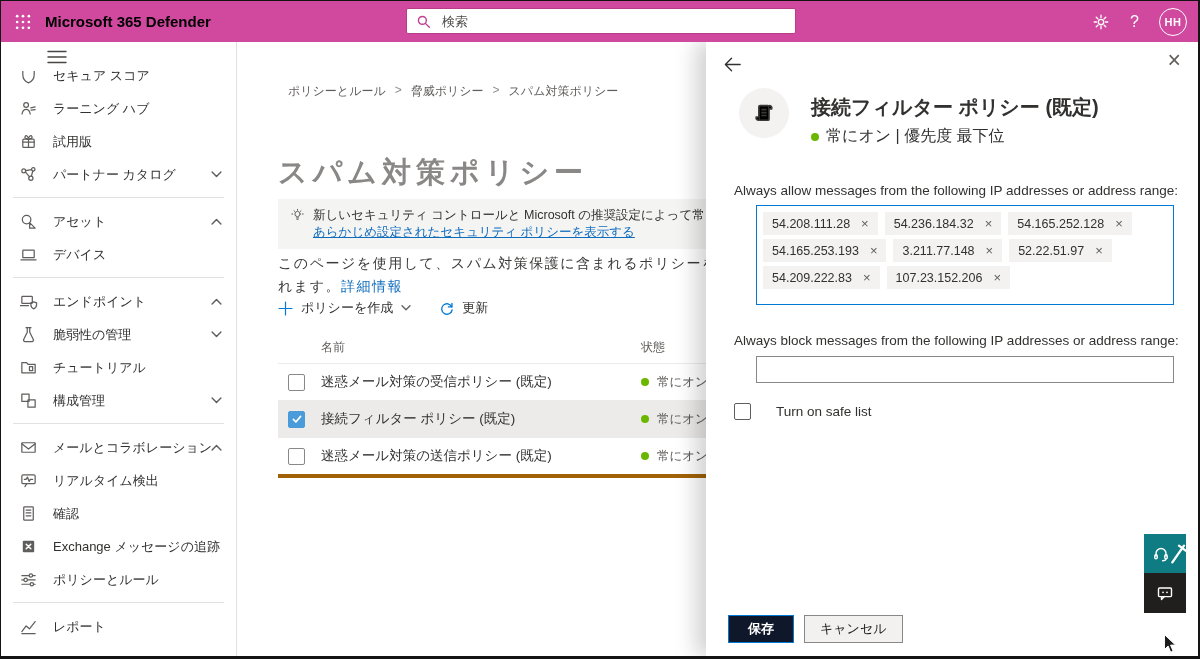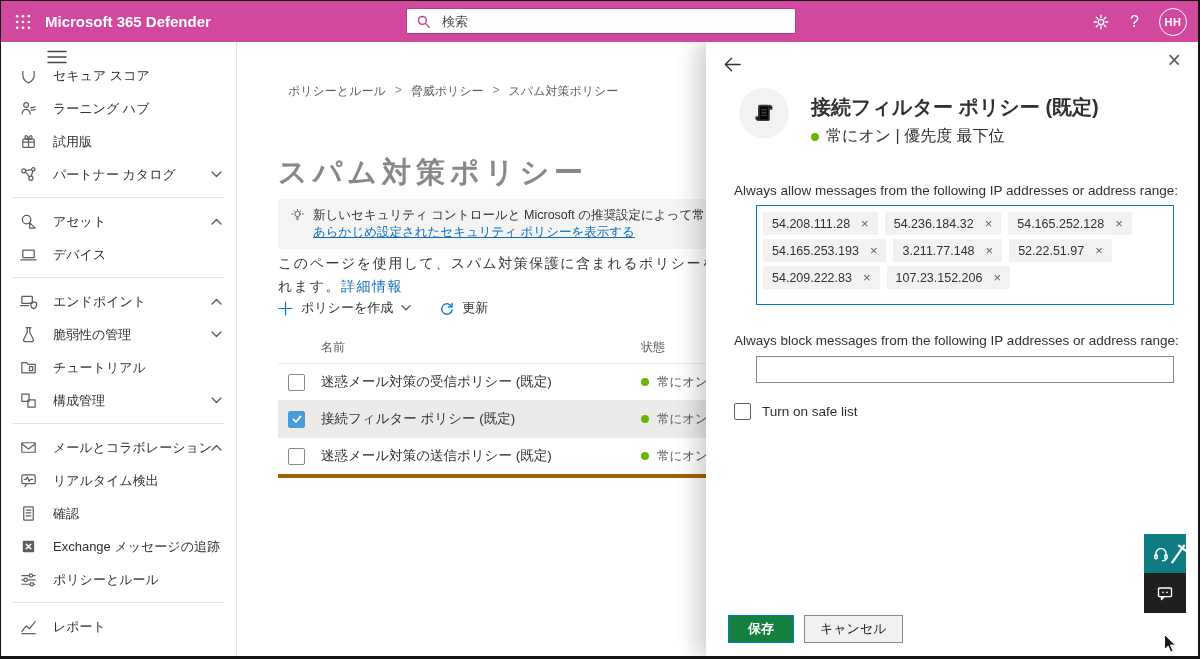--- a/index.html
+++ b/index.html
@@ -9,21 +9,21 @@
     font-family:"Liberation Sans","DejaVu Sans",sans-serif;color:#323130;
   }
   .icon svg{stroke:#605e5c;fill:none;stroke-width:1.3;stroke-linecap:round;stroke-linejoin:round;display:block}
   .icon.white svg{stroke:#fff}
   .icon.blue svg{stroke:#0078d4}
   .icon.pink svg{stroke:#c23f92;stroke-width:1.5}
 
   
   .topbar{position:absolute;top:0;left:0;right:0;height:41px;background:#d0499e;z-index:70;display:flex;align-items:center}
   .waffle{width:44px;height:41px;display:flex;align-items:center;justify-content:center;cursor:pointer}
-  .app-title{color:#ffffff;font-size:15px;font-weight:700;white-space:nowrap}
+  .app-title{color:#000000;font-size:15px;font-weight:700;white-space:nowrap}
   .search{position:absolute;left:405px;top:7px;width:390px;height:26px;background:#fff;border:1px solid #b93c8b;border-radius:2px;display:flex;align-items:center;padding:0 9px;box-sizing:border-box}
   .search input{border:none;outline:none;flex:1;font-size:13px;margin-left:9px;color:#323130;font-family:inherit;background:transparent}
   .search input::placeholder{color:#4d4b49;opacity:1}
   .top-right{position:absolute;right:11px;top:0;height:41px;display:flex;align-items:center;gap:20px}
   .help-q{color:#fff;font-size:16px;font-weight:400;cursor:pointer}
   .avatar{width:28px;height:28px;border-radius:50%;border:1.5px solid #fff;color:#fff;font-size:11px;font-weight:700;display:flex;align-items:center;justify-content:center;box-sizing:border-box;cursor:pointer;letter-spacing:.5px}
 
   
   .sidebar{position:absolute;top:41px;left:0;width:235px;bottom:0;background:#fff;border-right:1px solid #e3e1df;z-index:10}
   .hamburger{position:absolute;top:8px;left:46px;cursor:pointer}
@@ -73,24 +73,24 @@
   .fly-close{position:absolute;right:17px;top:6px;font-size:23px;color:#605e5c;cursor:pointer;line-height:24px}
   .fly-avatar{position:absolute;left:33px;top:46px;width:50px;height:50px;border-radius:50%;background:#f3f2f1;display:flex;align-items:center;justify-content:center}
   .fly-avatar svg{width:27px;height:27px;stroke:#3b3a39;stroke-width:1.5}
   .fly-title{position:absolute;left:105px;top:52px;font-size:20px;font-weight:700;color:#323130;white-space:nowrap}
   .fly-status{position:absolute;left:105px;top:84px;display:flex;align-items:center;gap:7px;font-size:16px;color:#323130;white-space:nowrap}
   .fly-label{position:absolute;left:28px;font-size:13.5px;color:#323130;white-space:nowrap}
   .chips-box{position:absolute;left:50px;top:163px;width:418px;height:100px;border:1.5px solid #0078d4;box-sizing:border-box;padding:6px;display:flex;flex-wrap:wrap;align-content:flex-start;gap:4px 7px;background:#fff}
   .chip{display:inline-flex;align-items:center;background:#f3f2f1;padding:0 9px;font-size:12.5px;color:#323130;gap:11px;height:23px;box-sizing:border-box;white-space:nowrap}
   .chip-x{color:#605e5c;font-size:13px;cursor:pointer}
   .block-input{position:absolute;left:50px;top:314px;width:418px;height:27px;border:1px solid #8a8886;box-sizing:border-box;font-family:inherit;font-size:13px;padding:0 8px;outline:none}
-  .safelist{position:absolute;left:28px;top:361px;display:flex;align-items:center;gap:11px;font-size:13.5px;color:#323130;cursor:pointer}
+  .safelist{position:absolute;left:28px;top:361px;display:flex;align-items:center;gap:25px;font-size:13.5px;color:#323130;cursor:pointer}
   .cb2{width:17px;height:17px;border:1px solid #605e5c;border-radius:2px;background:#fff;box-sizing:border-box}
   .fly-actions{position:absolute;left:22px;bottom:13px;display:flex;gap:10px}
-  .btn-primary{background:#15803d;color:#fff;border:1px solid #0078d4;font-size:13px;font-weight:700;padding:0 19px;height:28px;font-family:inherit;cursor:pointer}
+  .btn-primary{background:#0f172a;color:#fff;border:1px solid #0078d4;font-size:13px;font-weight:700;padding:0 19px;height:28px;font-family:inherit;cursor:pointer}
   .btn-default{background:#f2f1f0;color:#1f1e1d;border:1px solid #8a8886;font-size:13px;padding:0 15px;height:28px;font-family:inherit;cursor:pointer}
 
   
   .helper{position:absolute;width:42px;z-index:60;display:flex;align-items:center;justify-content:center;cursor:pointer;overflow:hidden}
   .helper-teal{left:1143px;top:533px;height:39px;background:#0f7b82}
   .helper-dark{left:1143px;top:572px;height:40px;background:#201f1e}
   .helper svg{width:20px;height:20px;stroke:#fff;fill:none;stroke-width:1.4;stroke-linecap:round;stroke-linejoin:round}
   .helper .partial{position:absolute;right:-3px;top:10px}
   .cursor{position:absolute;left:1162px;top:633px;z-index:100;pointer-events:none}
 </style>

